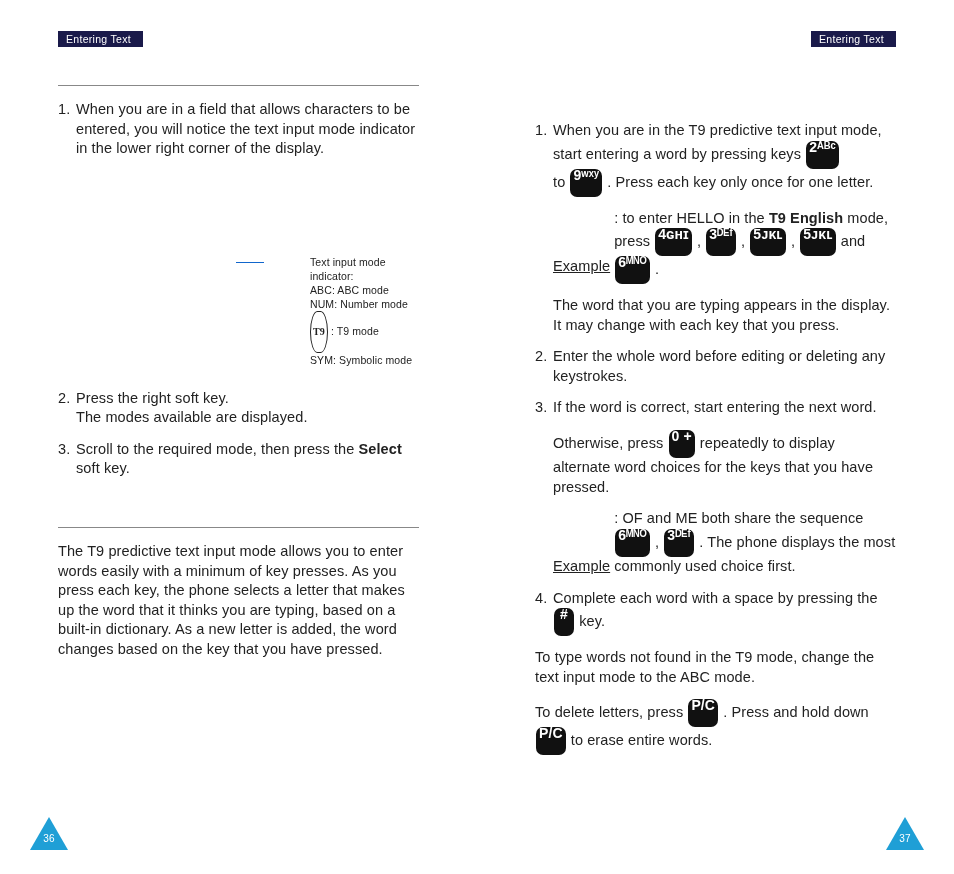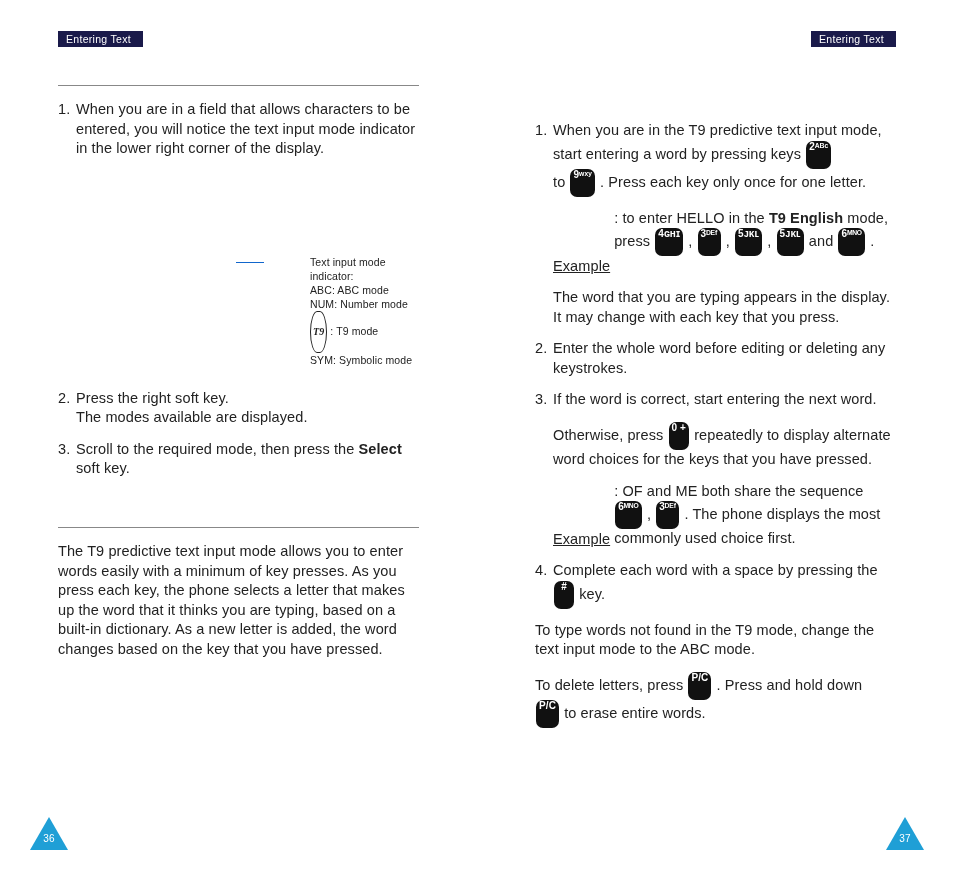--- a/index.html
+++ b/index.html
@@ -80,31 +80,30 @@
     line-height: 1.35;
     color:#222;
     margin-left:42px;
   }
 
   .key {
     display:inline-block;
     min-width: 20px; height: 28px;
     background:#111; color:#fff;
     border-radius: 7px;
-    font-size: 10px;
+    font-size: 14px;
     text-align:center;
     line-height:12px;
     vertical-align: middle;
     padding: 0 3px;
     font-weight:600;
     margin: 0 1px;
   }
   .t9 {
     display:inline-block;
-    font-style: italic;
     font-weight: 700;
     font-family: "Times New Roman", serif;
     border: 1px solid #222;
     border-radius: 50% / 60%;
     font-size: 10px;
     line-height: 10px;
     padding: 15px 2px;
     vertical-align: middle;
   }
 

